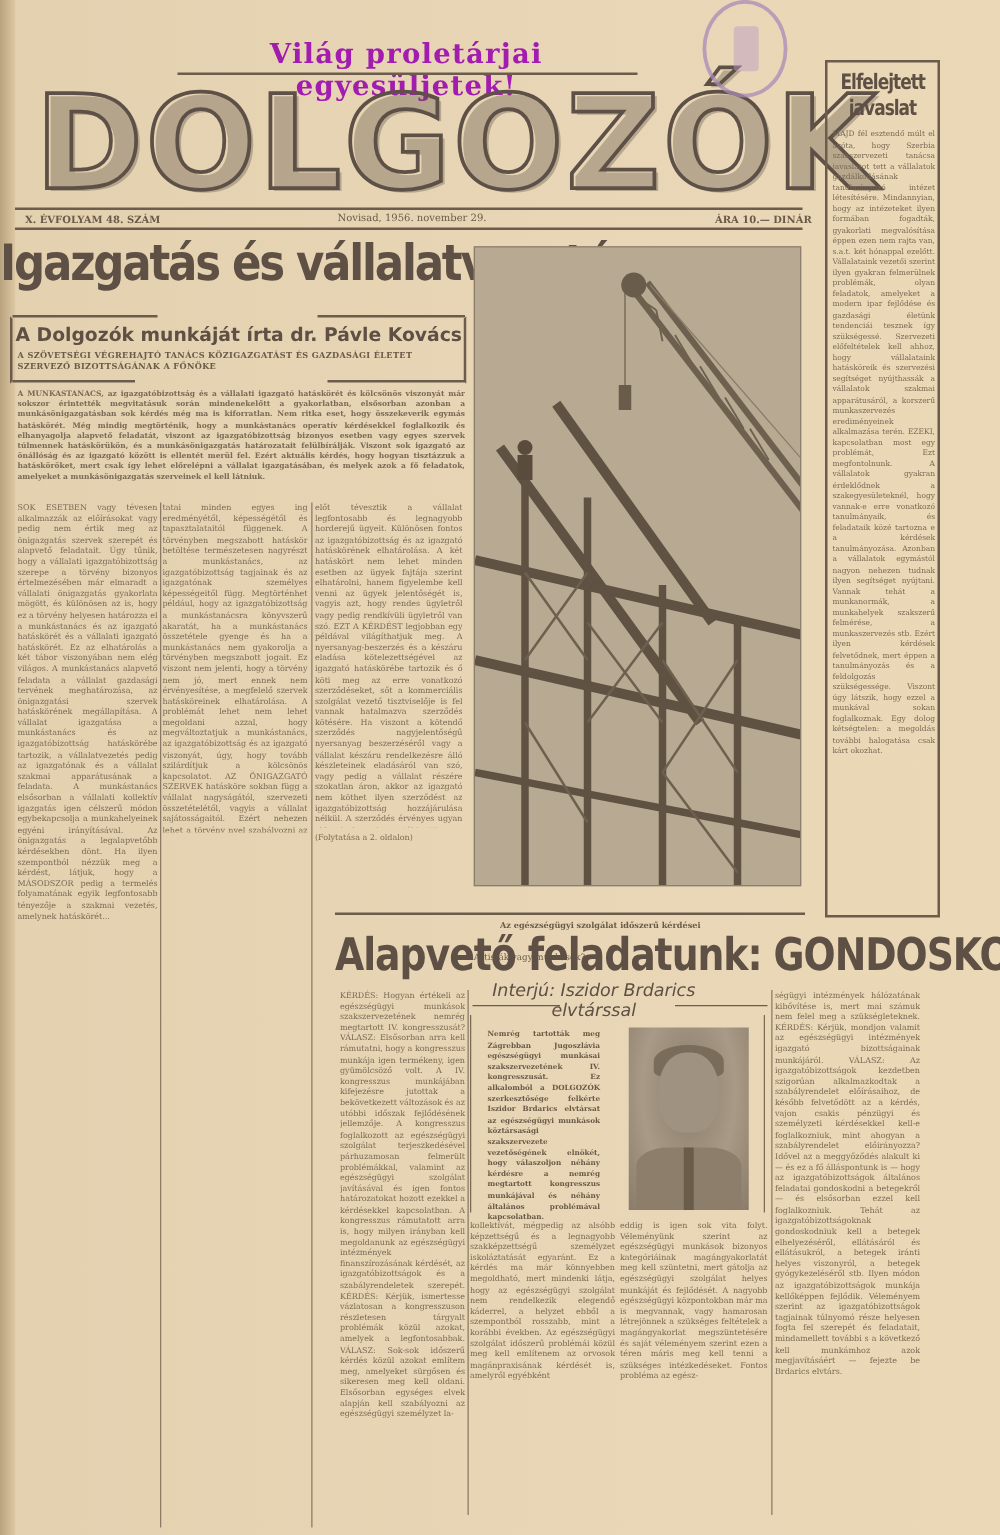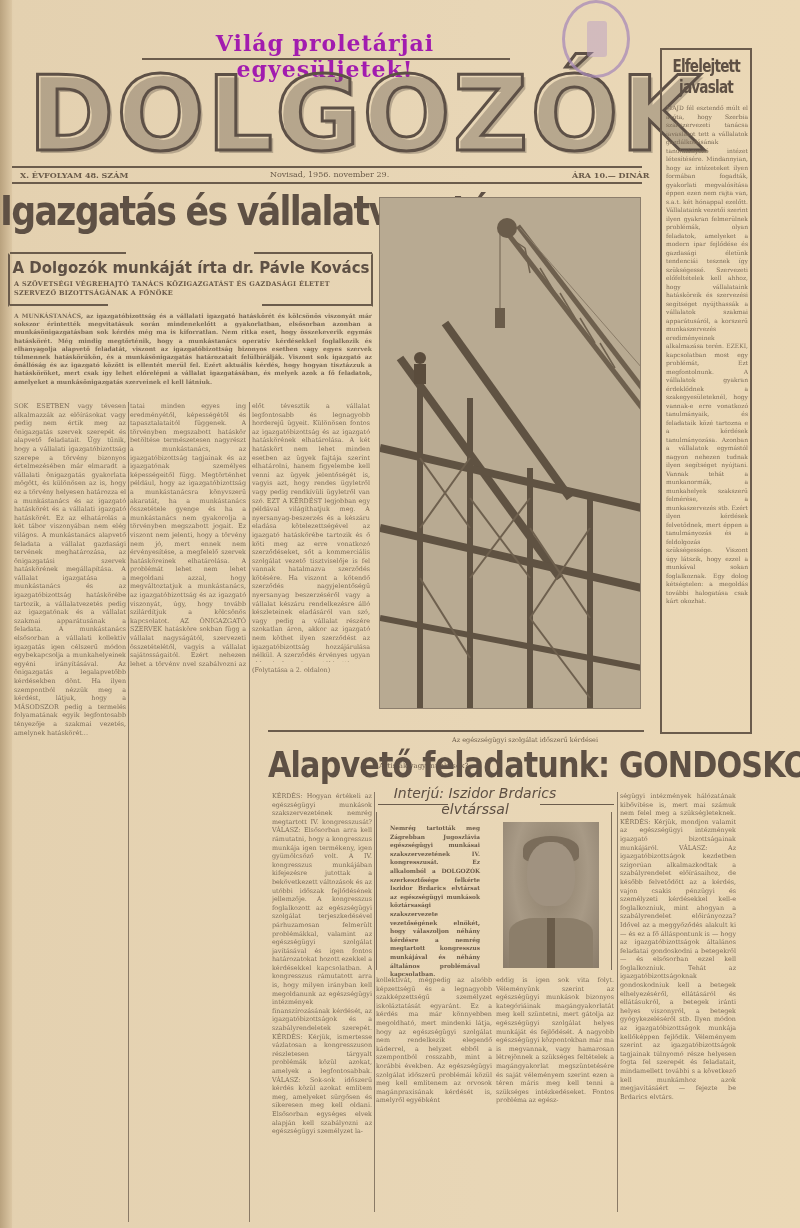--- a/index.html
+++ b/index.html
@@ -52,21 +52,21 @@
 
   .photo { position: absolute; left: 379px; top: 197px; width: 262px; height: 512px;
     background: #b6a890; border: 1px solid #8c7e6c; overflow: hidden; }
   .photo svg { position: absolute; left: 0; top: 0; }
   .caption { position: absolute; left: 379px; top: 745px; width: 262px; text-align: left; font-size: 7px; color: #6a5a48; margin-top: 17px; }
 
   .sidebar-box { position: absolute; left: 660px; top: 48px; width: 92px; height: 686px; border: 2px solid #6b5c4c; }
   .sidebar-title { position: absolute; left: 664px; top: 56px; width: 84px; text-align: center; font-family: "DejaVu Sans", sans-serif; font-weight: bold;
     font-size: 17px; line-height: 21px; color: #5e5044; letter-spacing: -1px; transform: scaleX(0.8); transform-origin: center; }
 
-  .kicker { position: absolute; left: 400px; top: 736px; width: 250px; text-align: center; font-size: 6.5px; font-weight: normal; color: #6a5a48; }
+  .kicker { position: absolute; left: 400px; top: 736px; width: 250px; font-size: 6.5px; font-weight: bold; color: #6a5a48; }
   .headline2 { position: absolute; left: 268px; top: 744px; width: 540px; font-family: "DejaVu Sans", sans-serif; font-weight: bold; font-size: 36px;
     line-height: 42px; color: #5e5044; letter-spacing: -1px; white-space: nowrap; transform: scaleX(0.84); transform-origin: left; }
   .interview { position: absolute; left: 380px; top: 785px; width: 190px; text-align: center; font-family: "DejaVu Sans", sans-serif; font-style: italic; font-size: 14px; color: #5e5044; }
   .intro-box { position: absolute; left: 376px; top: 812px; width: 236px; height: 158px; border-left: 1px solid #7a6a56; border-right: 1px solid #7a6a56; }
   .intro-text { position: absolute; left: 390px; top: 824px; width: 90px; font-size: 5.8px; line-height: 8.6px; font-weight: bold; color: #6a5a48; text-align: justify; }
   .portrait { position: absolute; left: 503px; top: 822px; width: 96px; height: 146px; background: radial-gradient(ellipse at 50% 35%, #857765 0%, #9a8c78 30%, #a89a86 55%, #8a7c6a 100%); }
   .portrait .face { position: absolute; left: 24px; top: 20px; width: 48px; height: 64px; border-radius: 45% 45% 40% 40%; background: #a09280; }
   .portrait .hair { position: absolute; left: 20px; top: 14px; width: 56px; height: 26px; border-radius: 50% 50% 20% 20%; background: #7a6c5a; }
   .portrait .body { position: absolute; left: 6px; top: 96px; width: 84px; height: 50px; background: #8c7e6a; border-radius: 30% 30% 0 0; }
   .portrait .tie { position: absolute; left: 44px; top: 96px; width: 8px; height: 50px; background: #6a5c4a; }

